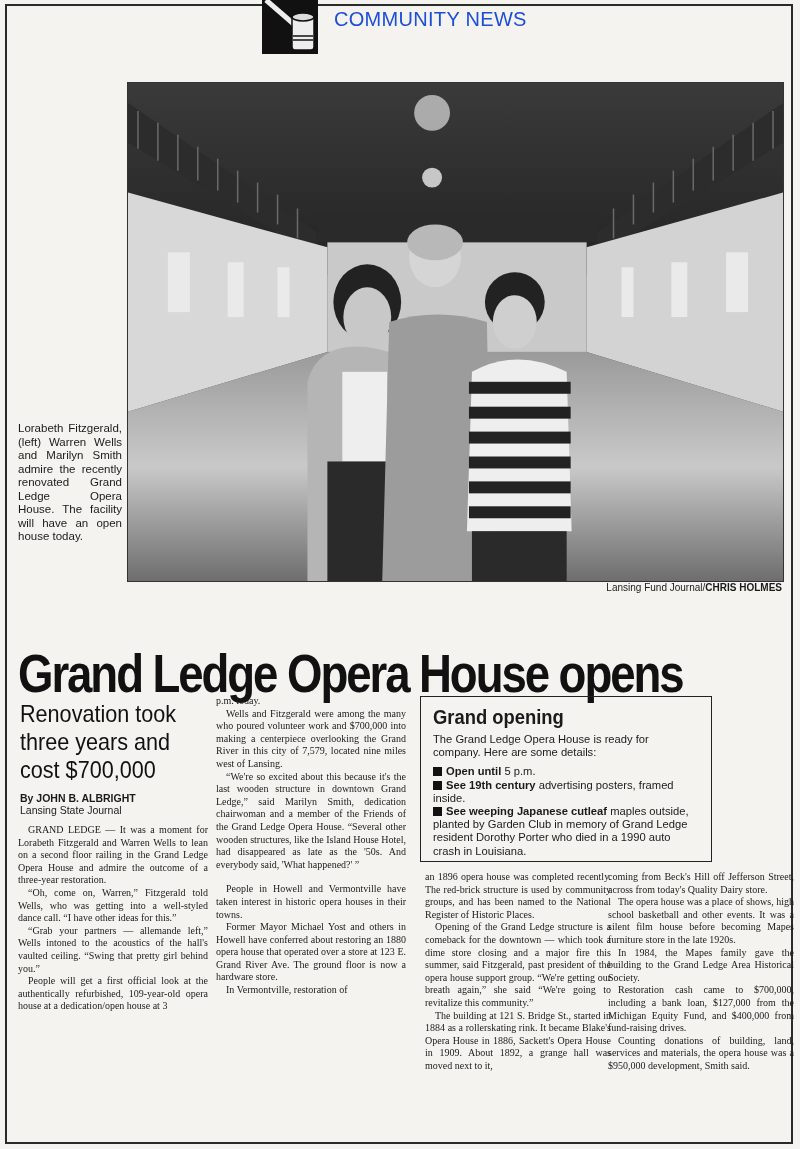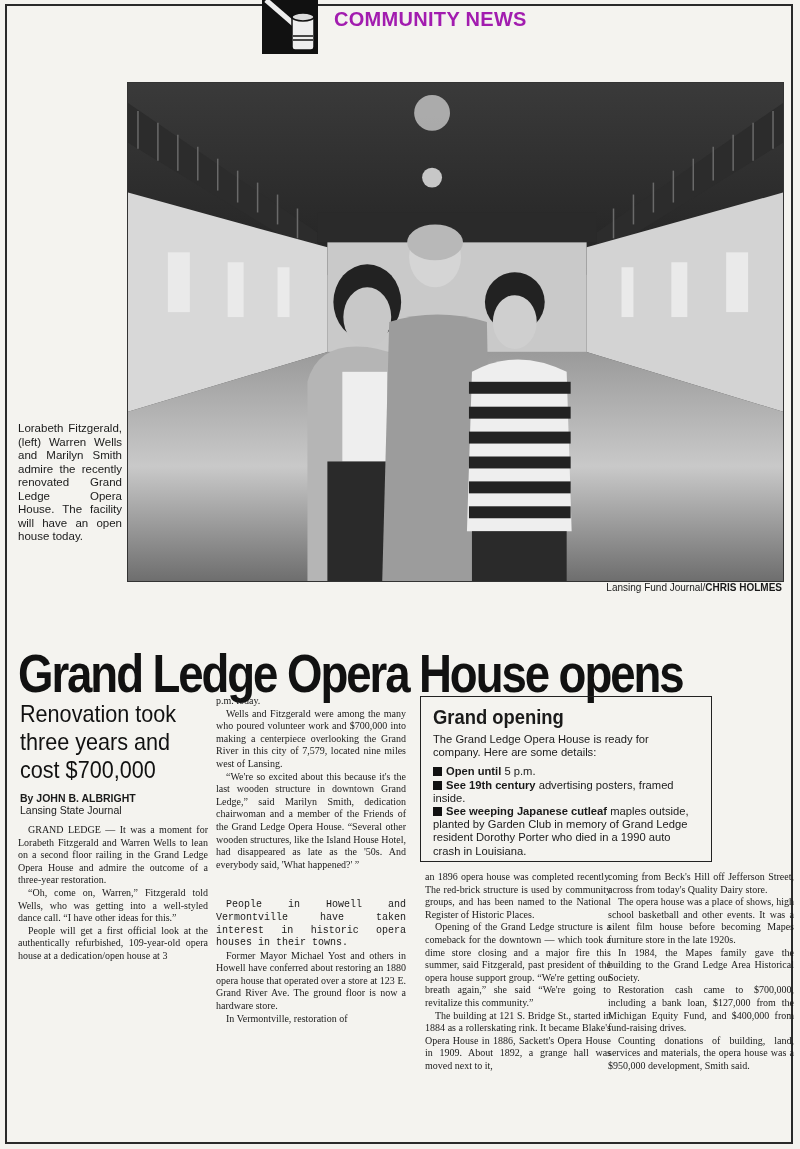--- a/index.html
+++ b/index.html
@@ -13,22 +13,22 @@
     position: absolute; left: 5px; top: 4px; width: 788px; height: 1140px;
     border: 2px solid #2a2a2a; box-sizing: border-box;
   }
   .logo-box {
     position: absolute; left: 262px; top: 0; width: 56px; height: 54px;
     background: #111;
   }
   .logo-box svg { width: 56px; height: 54px; display: block; }
   .section-title {
     position: absolute; left: 334px; top: 8px;
-    font-family: "Liberation Sans", sans-serif; font-weight: bold;
-    font-size: 20px; letter-spacing: 0.3px; color: #a21caf;
+    font-family: "Liberation Sans", sans-serif; font-weight: normal;
+    font-size: 20px; letter-spacing: 0.3px; color: #1d4ed8;
   }
   .photo {
     position: absolute; left: 127px; top: 82px; width: 657px; height: 500px;
     background: #888; overflow: hidden; border: 1px solid #333; box-sizing: border-box;
   }
   .photo svg { width: 100%; height: 100%; display: block; }
   .photo-caption {
     position: absolute; left: 18px; top: 422px; width: 104px;
     font-family: "Liberation Sans", sans-serif; font-size: 11.5px; line-height: 13.5px;
     text-align: justify; color: #1a1a1a;
@@ -43,21 +43,21 @@
     font-family: "Liberation Sans", sans-serif; font-weight: bold;
     font-size: 53px; letter-spacing: -2.4px; line-height: 64px; color: #111;
     transform: scaleX(0.86); transform-origin: left top; white-space: nowrap;
   }
   .col {
     position: absolute; font-family: "Liberation Serif", serif;
     font-size: 10px; line-height: 12.6px; text-align: justify; color: #1a1a1a;
   }
   .col p { margin: 0; text-indent: 10px; }
   .col p.noind { text-indent: 0; }
-  .col p.gap { margin-top: 28px; font-family: Liberation Mono, monospace; }
+  .col p.gap { margin-top: 12px; }
   .col1 { left: 18px; top: 824px; width: 190px; }
   .col2 { left: 216px; top: 695px; width: 190px; }
   .col3 { left: 425px; top: 871px; width: 186px; }
   .col4 { left: 608px; top: 871px; width: 186px; }
   .subhead {
     position: absolute; left: 20px; top: 700px; width: 190px;
     font-family: "Liberation Sans", sans-serif; font-size: 24px; line-height: 28px;
     color: #111; transform: scaleX(0.9); transform-origin: left top;
   }
   .byline {
@@ -181,20 +181,21 @@
 
 <div class="subhead">Renovation took three years and cost $700,000</div>
 <div class="byline">
   <div class="name">By JOHN B. ALBRIGHT</div>
   <div>Lansing State Journal</div>
 </div>
 
 <div class="col col1">
   <p>GRAND LEDGE — It was a moment for Lorabeth Fitzgerald and Warren Wells to lean on a second floor railing in the Grand Ledge Opera House and admire the outcome of a three-year restoration.</p>
   <p>“Oh, come on, Warren,” Fitzgerald told Wells, who was getting into a well-styled dance call. “I have other ideas for this.”</p>
+  <p>“Grab your partners — allemande left,” Wells intoned to the acoustics of the hall's vaulted ceiling. “Swing that pretty girl behind you.”</p>
   <p>People will get a first official look at the authentically refurbished, 109-year-old opera house at a dedication/open house at 3</p>
 </div>
 
 <div class="col col2">
   <p class="noind">p.m. today.</p>
   <p>Wells and Fitzgerald were among the many who poured volunteer work and $700,000 into making a centerpiece overlooking the Grand River in this city of 7,579, located nine miles west of Lansing.</p>
   <p>“We're so excited about this because it's the last wooden structure in downtown Grand Ledge,” said Marilyn Smith, dedication chairwoman and a member of the Friends of the Grand Ledge Opera House. “Several other wooden structures, like the Island House Hotel, had disappeared as late as the '50s. And everybody said, 'What happened?' ”</p>
   <p class="gap">People in Howell and Vermontville have taken interest in historic opera houses in their towns.</p>
   <p>Former Mayor Michael Yost and others in Howell have conferred about restoring an 1880 opera house that operated over a store at 123 E. Grand River Ave. The ground floor is now a hardware store.</p>
   <p>In Vermontville, restoration of</p>

